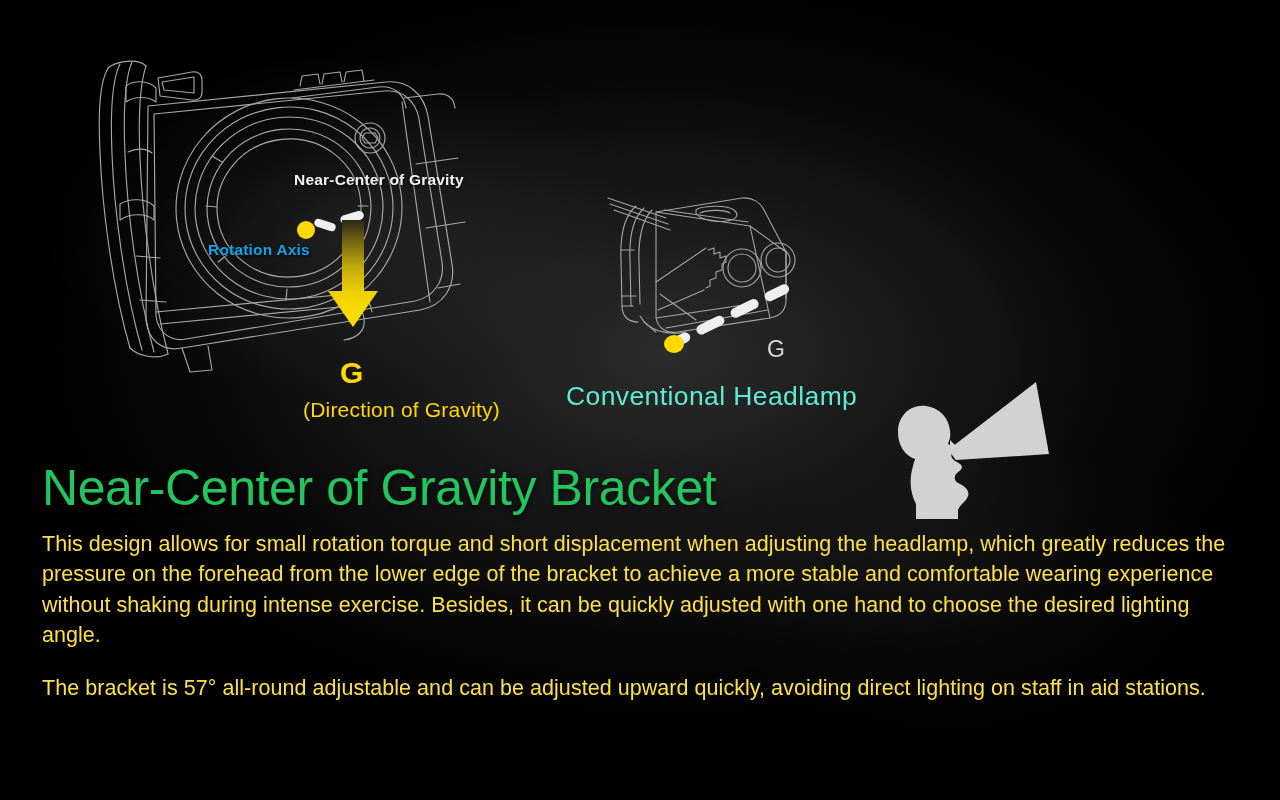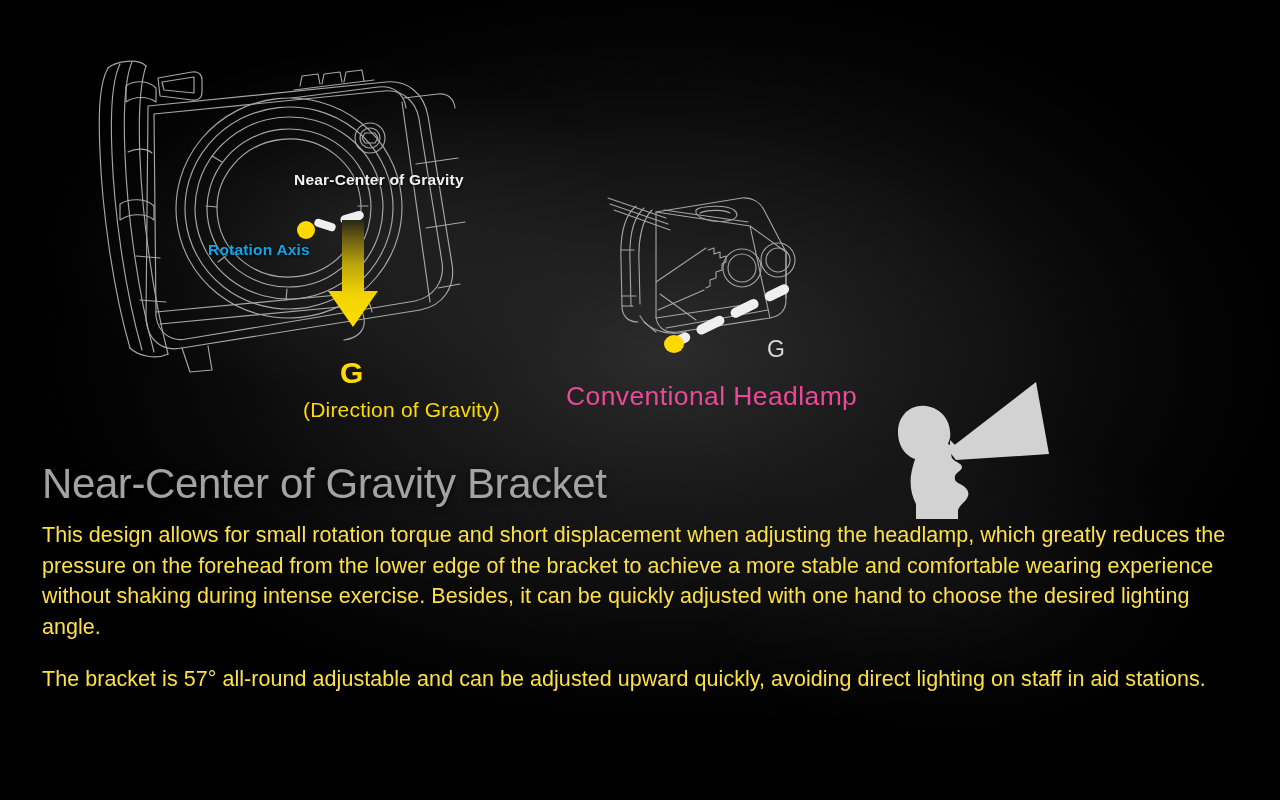--- a/index.html
+++ b/index.html
@@ -50,30 +50,30 @@
   .lbl-g-main{
     left:340px;top:358px;font-size:30px;font-weight:700;color:#ffd900;line-height:1;
   }
   .lbl-dir{
     left:264px;top:398px;font-size:21px;font-weight:400;color:#ffd900;margin-left:39px;
   }
   .lbl-g-conv{
     left:767px;top:338px;font-size:23px;font-weight:400;color:#d9d9d9;line-height:1;
   }
   .lbl-conv{
-    left:566px;top:381px;font-size:26.5px;font-weight:400;color:#ec4899;letter-spacing:.4px;
+    left:566px;top:381px;font-size:26.5px;font-weight:400;color:#5eead4;letter-spacing:.4px;
   }
 
   
   .head-icon{position:absolute;left:886px;top:364px;width:165px;height:160px;}
 
   
   .content{position:absolute;left:42px;top:462px;width:1200px;}
   .headline{
-    font-size:42px;font-weight:400;color:#a3a3a3;letter-spacing:-.4px;line-height:1.05;
+    font-size:50px;font-weight:400;color:#22c55e;letter-spacing:-.4px;line-height:1.05;
     margin:0 0 14px 0;text-shadow:0 2px 6px rgba(0,0,0,.7);
   }
   .para{
     font-size:21.5px;font-weight:300;color:#fde047;line-height:1.42;
     margin:0 0 22px 0;max-width:1195px;letter-spacing:.05px;
   }
   .para:last-child{margin-bottom:0;max-width:1190px;}
 </style>
 </head>
 <body>

